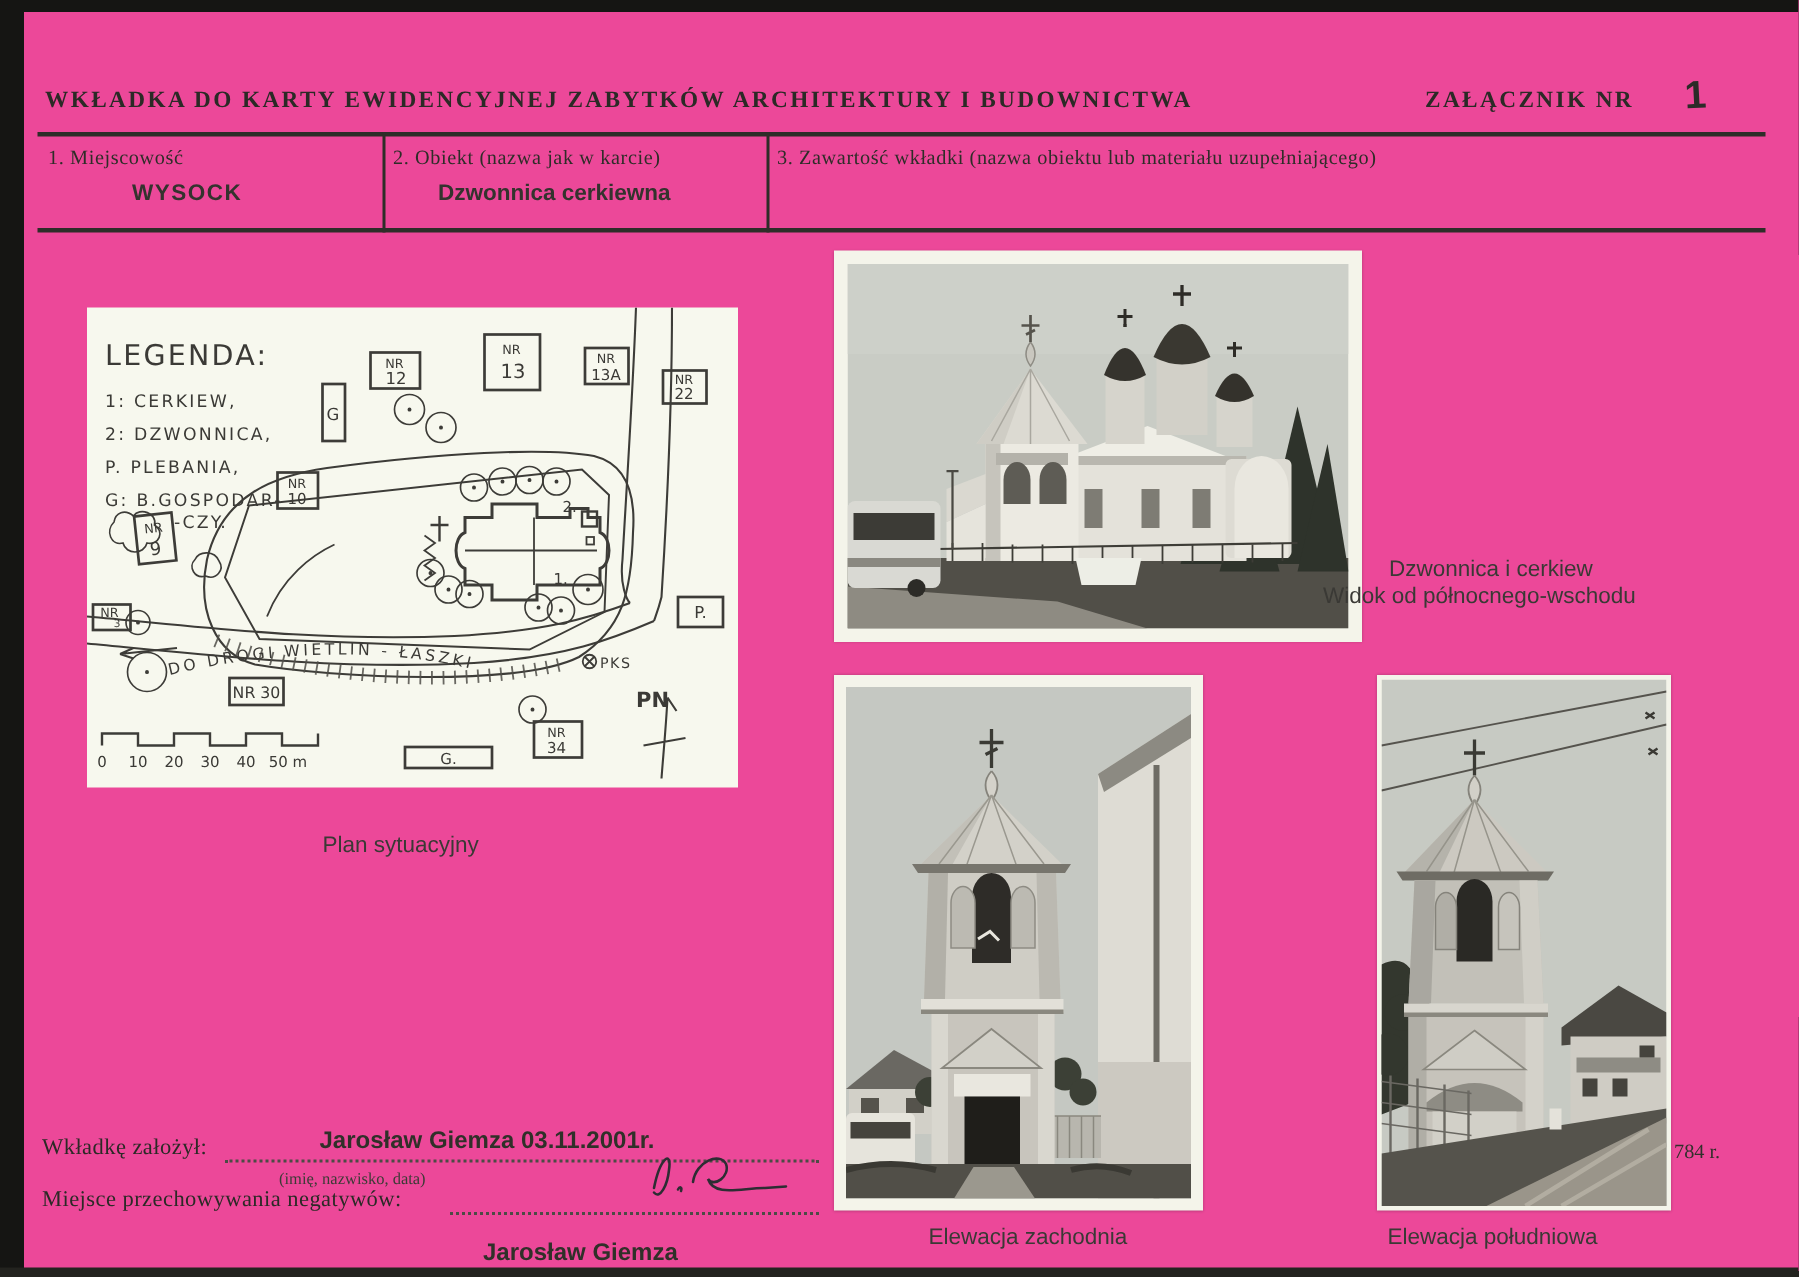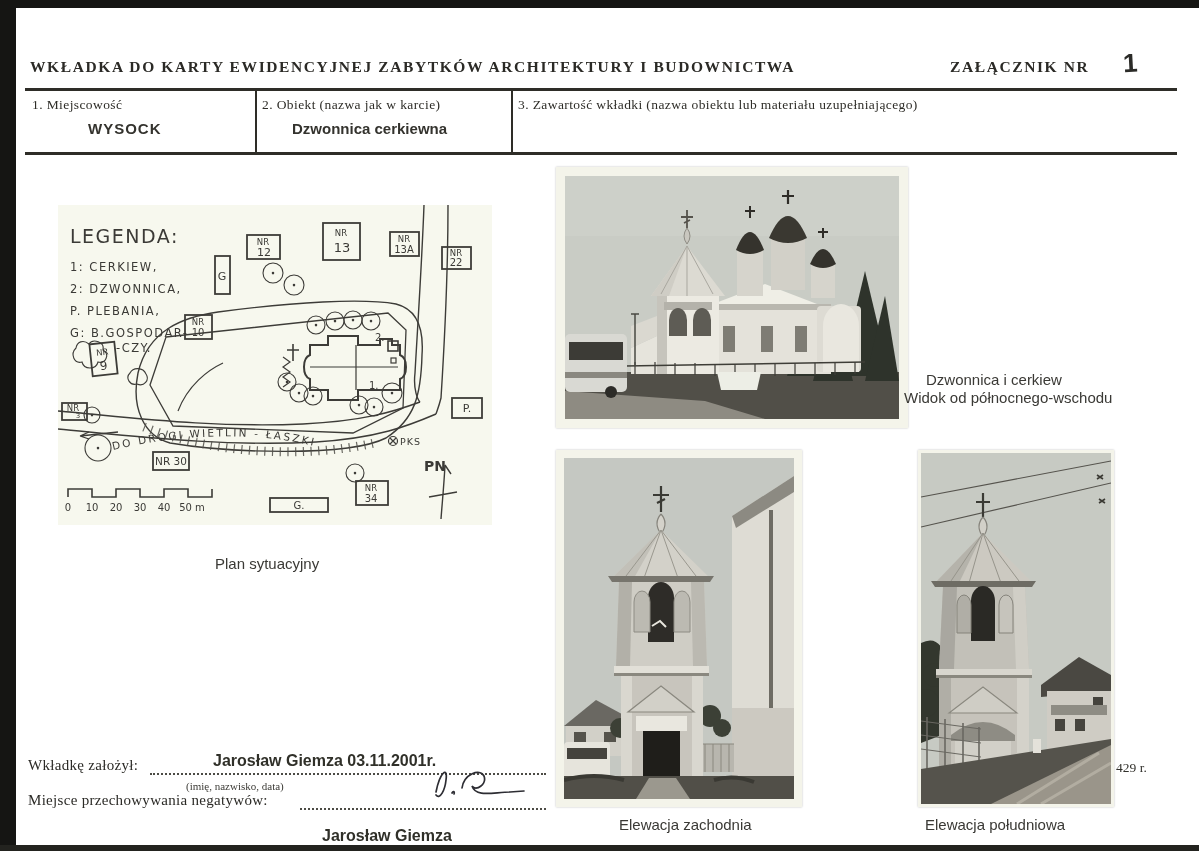--- a/index.html
+++ b/index.html
@@ -1,17 +1,17 @@
 <!DOCTYPE html>
 <html><head>
 <meta charset="utf-8">
 <style>
   html,body{margin:0;padding:0;}
   body{width:1199px;height:851px;background:#101010;font-family:"Liberation Serif",serif;}
-  .page{position:absolute;left:0;top:0;width:1199px;height:851px;background:#ffffff;overflow:hidden;}
+  .page{position:absolute;left:0;top:0;width:1199px;height:851px;background:#ec4899;overflow:hidden;}
   .edge{position:absolute;background:#151513;}
   .edge.left{left:0;top:0;width:16px;height:851px;}
   .edge.top{left:0;top:0;width:1199px;height:8px;}
   .edge.bottom{left:0;top:845px;width:1199px;height:6px;background:#23231f;}
   .abs{position:absolute;}
   .hdr-title{font-family:"Liberation Serif",serif;font-size:15.5px;font-weight:600;letter-spacing:1.6px;color:#2b2a26;}
   .rule{position:absolute;background:#2e2d28;}
   .fld-label{font-family:"Liberation Serif",serif;font-size:13.5px;color:#2e2d28;letter-spacing:.4px;}
   .fld-value{font-family:"Liberation Sans",sans-serif;font-weight:700;font-size:15px;color:#34332e;}
   .caption{font-family:"Liberation Sans",sans-serif;font-size:15px;color:#3a3935;}
@@ -250,21 +250,21 @@
       <g>
         <rect x="0" y="158" width="62" height="58" rx="5" fill="#d9d9d3"></rect>
         <rect x="4" y="166" width="54" height="18" fill="#3c3b36"></rect>
         <rect x="0" y="196" width="62" height="6" fill="#8a8880"></rect>
         <circle cx="46" cy="216" r="6" fill="#2c2b27"></circle>
       </g>
       <path d="M70,138 l0,52 m-4,-52 l8,0" stroke="#4a4943" stroke-width="1.5" fill="none"></path>
     </svg>
   </div>
   <div class="abs caption" style="left:926px;top:371px;">Dzwonnica i cerkiew</div>
-  <div class="abs caption" style="left:904px;top:389px;">Widok od północnego-wschodu</div>
+  <div class="abs caption" style="left:882px;top:389px;">Widok od północnego-wschodu</div>
 
   <div class="photo" style="left:556px;top:450px;width:246px;height:357px;">
     <svg style="left:8px;top:8px;" width="230" height="341" viewBox="0 0 230 341">
       <rect width="230" height="341" fill="#c5c8c2"></rect>
 
       <g>
         <polygon points="168,58 230,18 230,341 168,341" fill="#dedcd4"></polygon>
         <polygon points="168,58 230,18 230,34 172,70" fill="#8c8a82"></polygon>
         <rect x="205" y="52" width="4" height="289" fill="#6e6c64"></rect>
         <rect x="168" y="250" width="62" height="91" fill="#ccc9c1"></rect>
@@ -317,21 +317,21 @@
         <rect x="79" y="273" width="37" height="47" fill="#1f1e1a"></rect>
       </g>
 
       <rect y="318" width="230" height="23" fill="#514f48"></rect>
       <polygon points="85,320 112,320 126,341 72,341" fill="#9b988e"></polygon>
       <path d="M0,322 q30,-8 60,0 M150,322 q20,-6 40,2" stroke="#3a3933" stroke-width="4" fill="none"></path>
     </svg>
   </div>
   <div class="abs caption" style="left:619px;top:816px;">Elewacja zachodnia</div>
 
-  <div class="abs date-note" style="left:1116px;top:760px;">429 r.</div>
+  <div class="abs date-note" style="left:1116px;top:760px;">784 r.</div>
 
   <div class="photo" style="left:918px;top:450px;width:196px;height:357px;">
     <svg style="left:3px;top:3px;" width="190" height="351" viewBox="0 0 190 351">
       <rect width="190" height="351" fill="#c7cac3"></rect>
 
       <g stroke="#55534d" stroke-width="1.2">
         <path d="M0,44 L190,8" fill="none"></path>
         <path d="M0,74 L190,30" fill="none"></path>
       </g>
       <path d="M176,22 l6,4 m-6,0 l6,-4 M178,46 l6,4 m-6,0 l6,-4" stroke="#3a3933" stroke-width="1.6" fill="none"></path>

